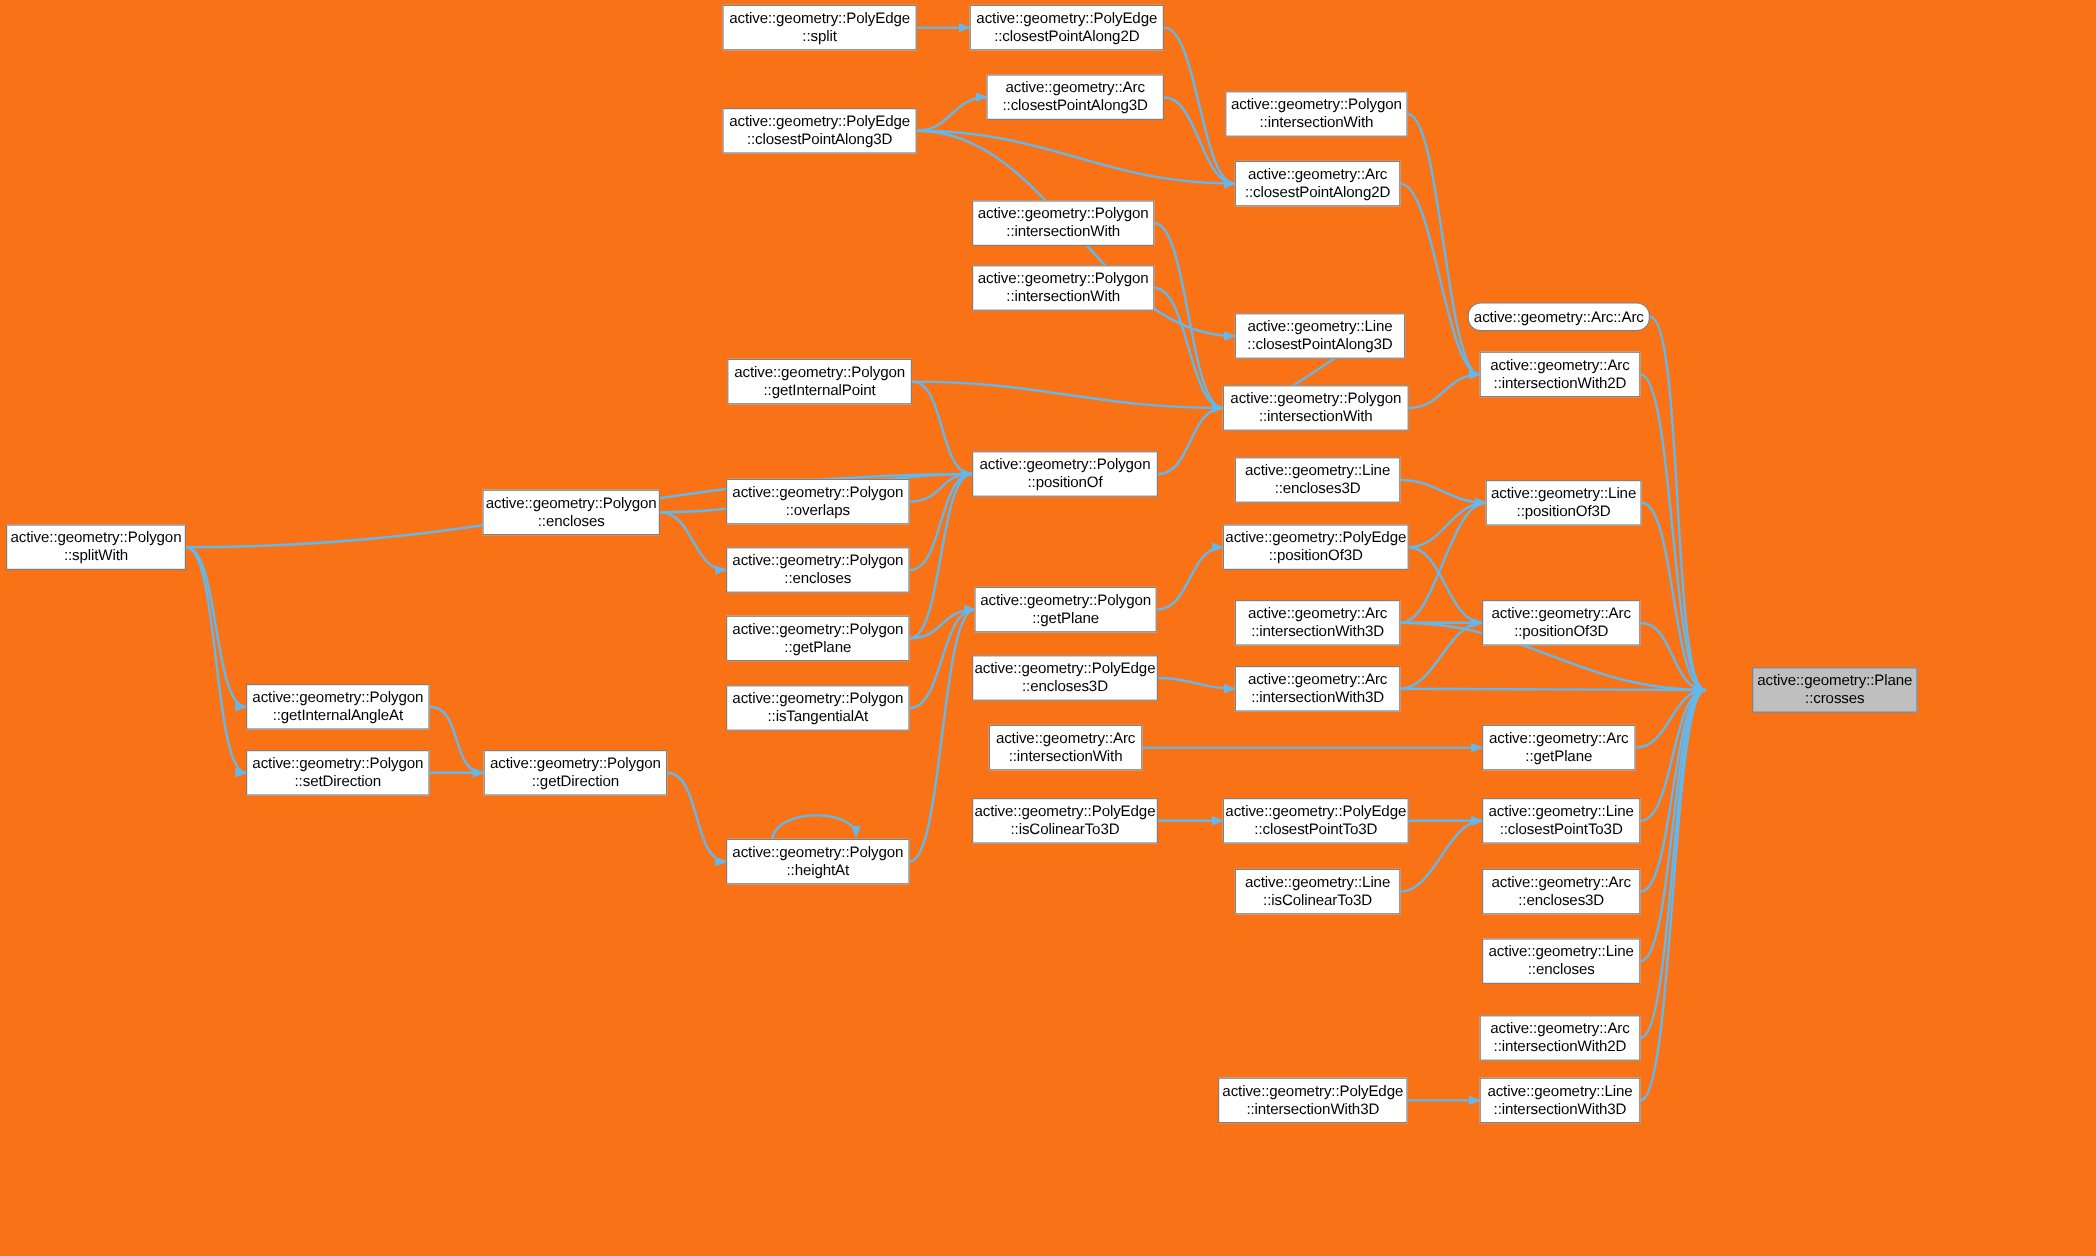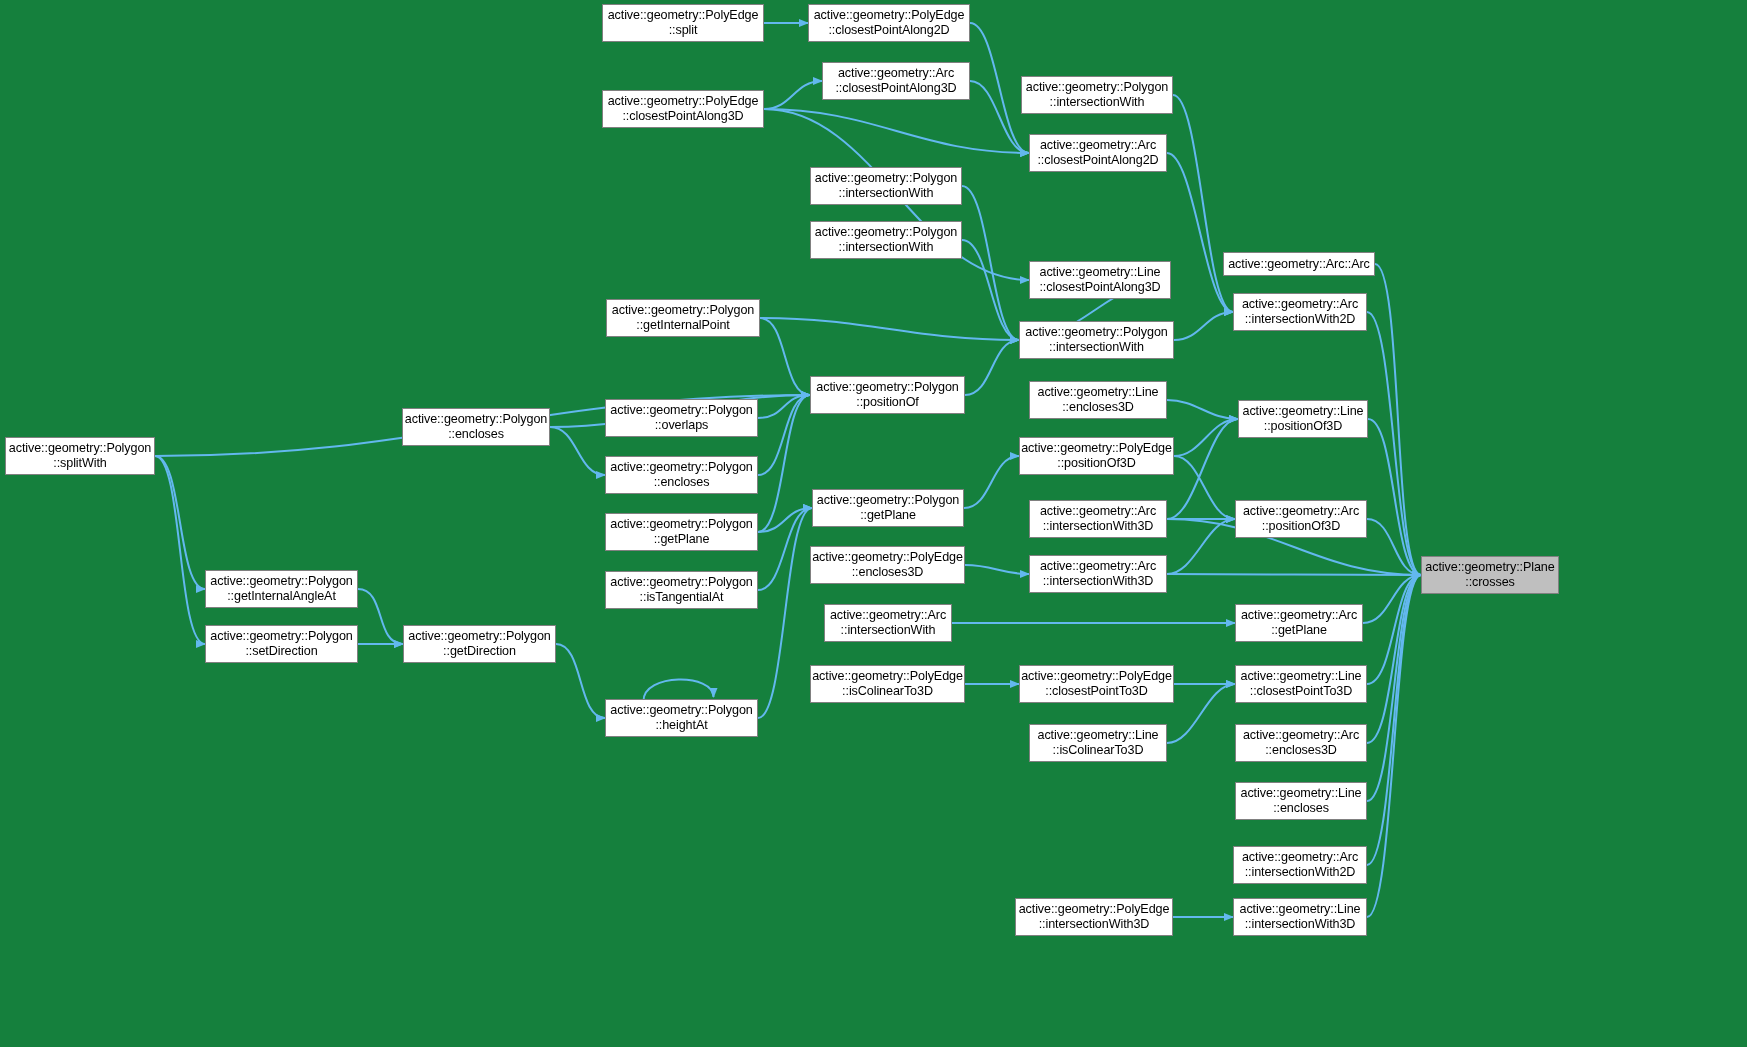--- a/index.html
+++ b/index.html
@@ -4,21 +4,21 @@
 <style>
   html, body {
     margin: 0;
     padding: 0;
     background: #000000;
   }
   #canvas {
     position: relative;
     width: 1747px;
     height: 1047px;
-    background: #15803d;
+    background: #f97316;
     overflow: hidden;
     font-family: "Liberation Sans", sans-serif;
   }
   svg.edges {
     position: absolute;
     left: 0;
     top: 0;
     width: 1747px;
     height: 1047px;
     pointer-events: none;
@@ -35,20 +35,21 @@
     display: flex;
     flex-direction: column;
     align-items: center;
     justify-content: center;
     letter-spacing: -0.1px;
     white-space: nowrap;
     overflow: hidden;
   }
   .node.focus {
     background: #bfbfbf;
+    margin-left: 39px;
   }
   .node .l1, .node .l2 {
     display: block;
     width: 100%;
   }
 </style>
 </head>
 <body>
 
 <div id="canvas">
@@ -142,21 +143,21 @@
         <span class="l2">::closestPointAlong2D</span>
       </div>
       <div class="node" style="left: 810px; top: 167px; width: 152px; height: 38px;">
         <span class="l1">active::geometry::Polygon</span>
         <span class="l2">::intersectionWith</span>
       </div>
       <div class="node" style="left: 810px; top: 221px; width: 152px; height: 38px;">
         <span class="l1">active::geometry::Polygon</span>
         <span class="l2">::intersectionWith</span>
       </div>
-      <div class="node" style="left: 1223px; top: 252px; width: 152px; height: 24px;">
+      <div class="node" style="left: 1223px; top: 252px; width: 152px; height: 24px; border-radius: 11px;">
         <span class="l1">active::geometry::Arc::Arc</span>
       </div>
       <div class="node" style="left: 1029px; top: 261px; width: 142px; height: 38px;">
         <span class="l1">active::geometry::Line</span>
         <span class="l2">::closestPointAlong3D</span>
       </div>
       <div class="node" style="left: 1233px; top: 293px; width: 134px; height: 38px;">
         <span class="l1">active::geometry::Arc</span>
         <span class="l2">::intersectionWith2D</span>
       </div>

